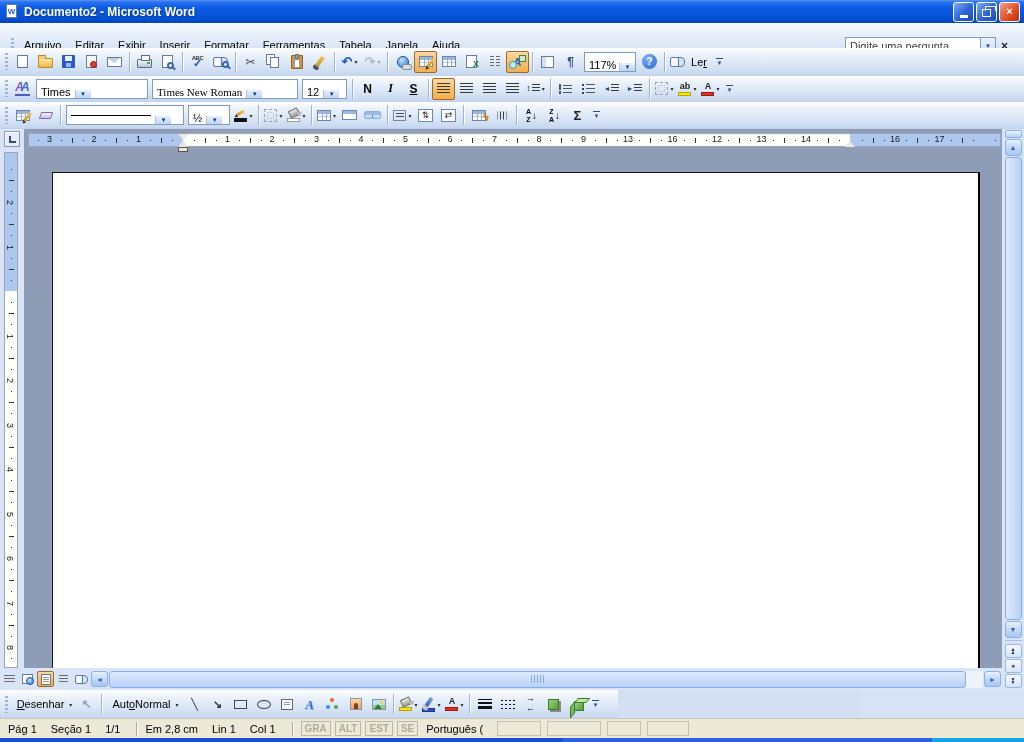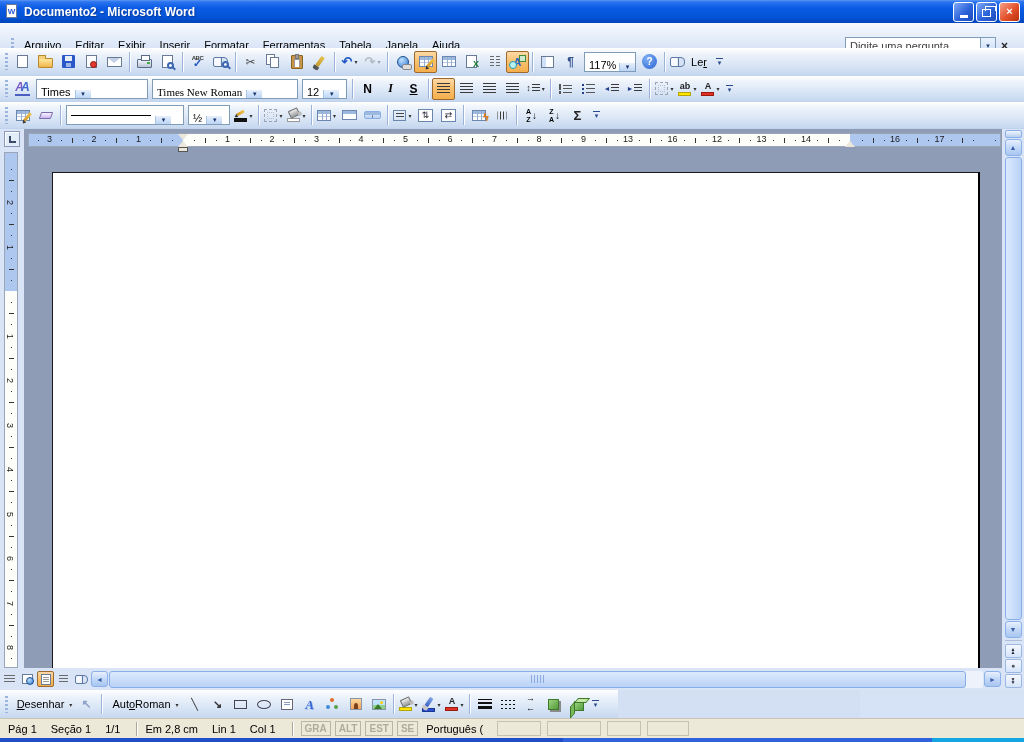--- a/index.html
+++ b/index.html
@@ -775,21 +775,21 @@
       <span class="grip"></span>
       <span class="b" style="min-width:64px">
           <span class="dlabel"><span></span><u>D</u><span>esenhar</span></span>
           <span class="dda">▾</span>
         </span>
       <span class="b">
           <span class="selg">↖</span>
         </span>
       <span class="sep"></span>
       <span class="b" style="min-width:78px">
-          <span class="dlabel"><span>Aut</span><u>o</u><span>Roman</span></span>
+          <span class="dlabel"><span>Aut</span><u>o</u><span>Normal</span></span>
           <span class="dda">▾</span>
         </span>
       <span class="b">
           <span class="lineraw">╲</span>
         </span>
       <span class="b">
           <span class="arrse">↘</span>
         </span>
       <span class="b">
           <span class="rc"></span>

